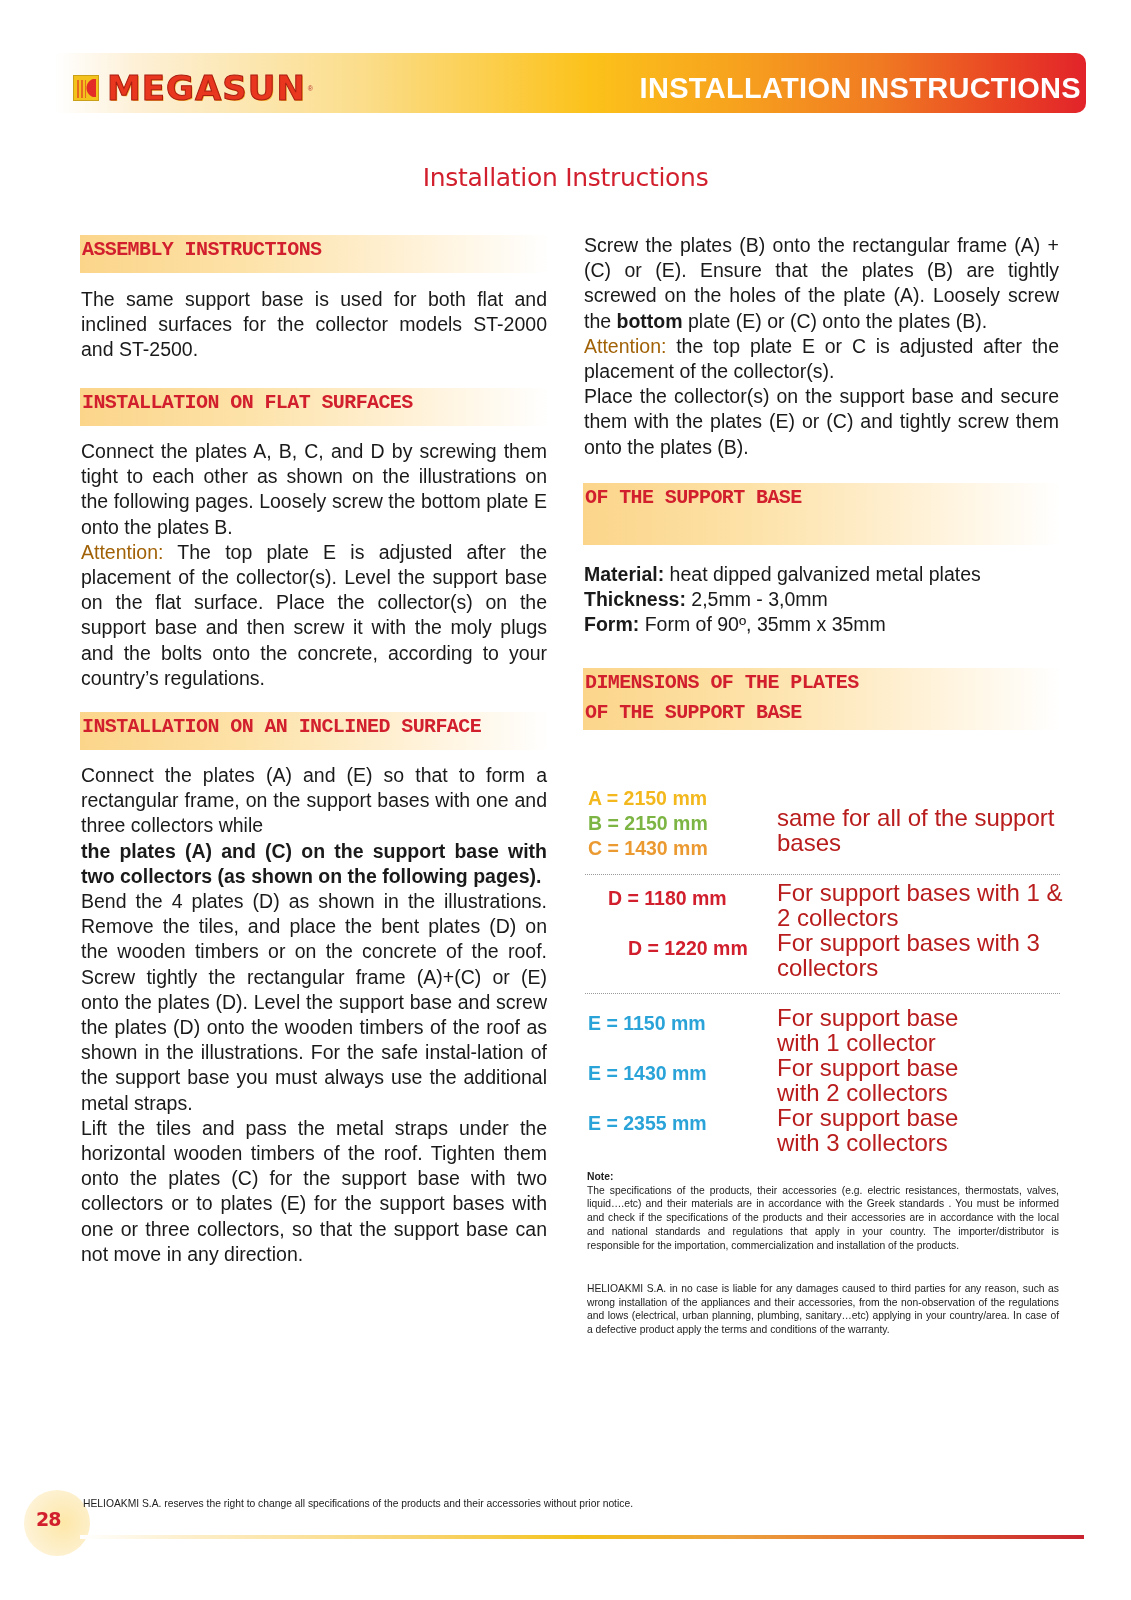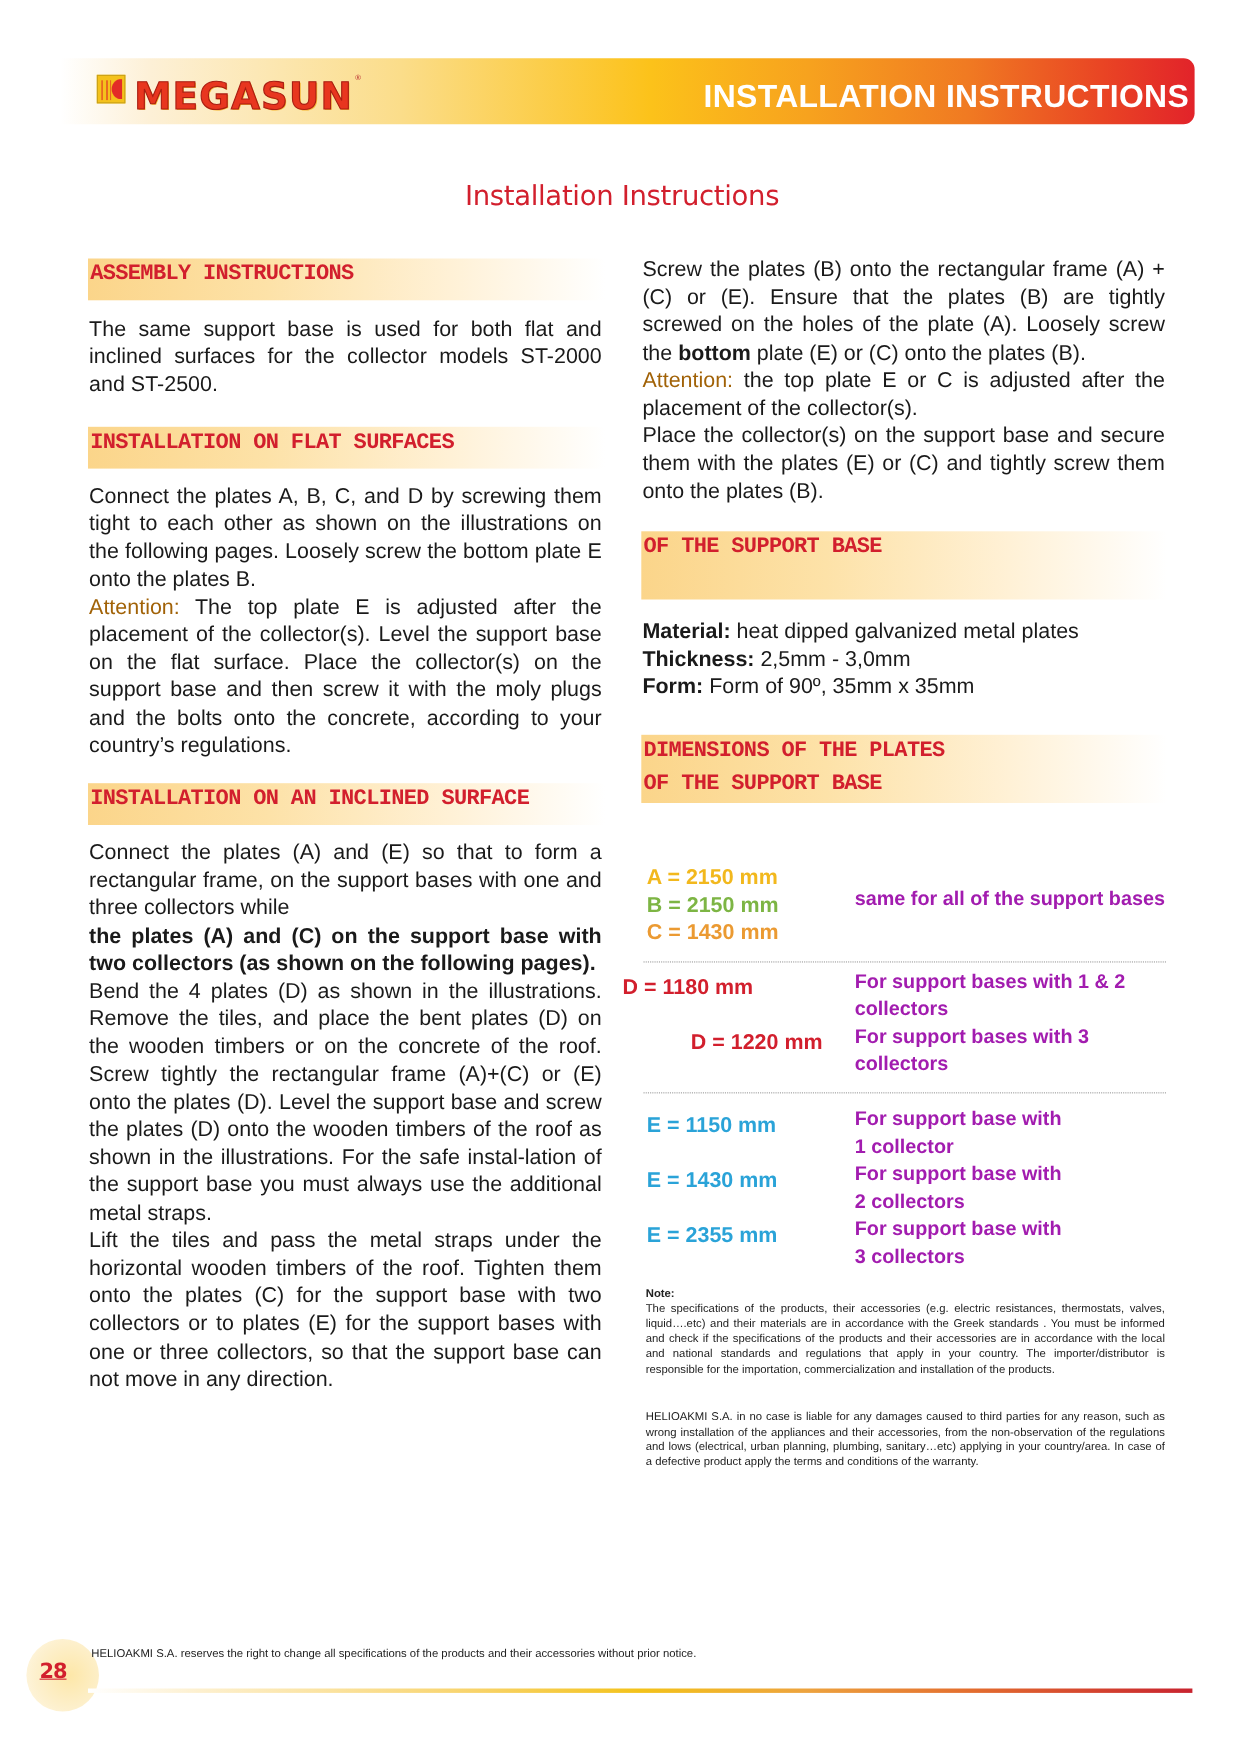--- a/index.html
+++ b/index.html
@@ -5,21 +5,21 @@
   * { box-sizing: border-box; margin: 0; padding: 0; }
   html, body { width: 1131px; height: 1600px; background: #ffffff; }
   body { position: relative; font-family: "Liberation Sans", sans-serif; color: #1a1a1a; overflow: hidden; }
 
   
   .header-bar {
     position: absolute; left: 55px; top: 53px; width: 1031px; height: 60px;
     border-radius: 0 10px 10px 0;
     background: linear-gradient(90deg, #ffffff 0%, #fdf0d6 8%, #fbdd8a 30%, #fcc21a 52%, #f7a21e 66%, #f07a22 80%, #e94424 92%, #e2232a 100%);
   }
-  .logo { position: absolute; left: 88px; top: 68px; display: flex; align-items: flex-start; }
+  .logo { position: absolute; left: 73px; top: 68px; display: flex; align-items: center; }
   .logo-mark {
     width: 26px; height: 26px; background: #f4c21c; border: 1px solid #c9a018; position: relative; margin-right: 8px;
   }
   .logo-mark::before {
     content: ""; position: absolute; right: 2px; top: 3px; width: 14px; height: 18px;
     background: radial-gradient(circle at 100% 50%, #e32b27 0 9px, transparent 10px);
   }
   .logo-mark::after {
     content: ""; position: absolute; left: 3px; top: 4px; width: 9px; height: 18px;
     background: repeating-linear-gradient(90deg, #e86a20 0 2px, transparent 2px 4px);
@@ -47,31 +47,31 @@
     line-height: 30px;
   }
   .sec-head.two { height: 62px; line-height: 30px; }
 
   .para {
     position: absolute; font-size: 19.5px; line-height: 25.2px; text-align: justify; color: #1a1a1a;
   }
   .red { color: #a16207; font-weight: normal; }
   .b { font-weight: bold; }
   .dim-val { font-weight: bold; font-size: 19.5px; line-height: 25px; }
-  .dim-desc { position: absolute; left: 777px; font-weight: bold; font-size: 18px; line-height: 25px; color: #a21caf; width: 290px; }
+  .dim-desc { position: absolute; left: 777px; font-weight: normal; font-size: 24px; line-height: 25px; color: #b91c1c; width: 290px; }
   .dotted { position: absolute; left: 585px; width: 475px; border-top: 1px dotted #9a9a9a; }
 
   .note { position: absolute; left: 587px; width: 472px; font-size: 10.3px; line-height: 13.7px; text-align: justify; color: #222; }
 
   
   .footer-circle {
     position: absolute; left: 24px; top: 1490px; width: 66px; height: 66px; border-radius: 50%;
     background: radial-gradient(circle at 60% 50%, #fde7a8 0%, #fdf0cd 60%, #fff8e8 100%);
   }
-  .page-num { position: absolute; left: 36px; top: 1508px; color: #d21f2d; font-weight: bold; font-size: 19px; font-family: "DejaVu Sans", sans-serif; letter-spacing: -1px; text-decoration: underline; }
+  .page-num { position: absolute; left: 36px; top: 1508px; color: #d21f2d; font-weight: bold; font-size: 19px; font-family: "DejaVu Sans", sans-serif; letter-spacing: -1px; }
   .footer-text { position: absolute; left: 83px; top: 1498px; font-size: 10.3px; color: #222; }
   .footer-line {
     position: absolute; left: 80px; top: 1535px; width: 1004px; height: 4px;
     background: linear-gradient(90deg, #fff 0%, #fdf0cf 10%, #f8d36a 35%, #f3c21a 50%, #eda33e 65%, #e36d2e 80%, #c8232f 100%);
   }
 </style>
 </head>
 <body>
 
 <div class="header-bar"></div>
@@ -127,21 +127,21 @@
   <div>OF THE SUPPORT BASE</div>
 </div>
 
 <div class="dim-val" style="position:absolute; left:588px; top:786px; color:#f2b81d;">A = 2150 mm</div>
 <div class="dim-val" style="position:absolute; left:588px; top:811px; color:#7db544;">B = 2150 mm</div>
 <div class="dim-val" style="position:absolute; left:588px; top:836px; color:#eb9a32;">C = 1430 mm</div>
 <div class="dim-desc" style="top:805px;">same for all of the support bases</div>
 
 <div class="dotted" style="top:874px;"></div>
 
-<div class="dim-val" style="position:absolute; left:566px; top:886px; color:#d21f2d;">D = 1180 mm</div>
+<div class="dim-val" style="position:absolute; left:608px; top:886px; color:#d21f2d;">D = 1180 mm</div>
 <div class="dim-desc" style="top:880px;">For support bases with 1 &amp; 2 collectors</div>
 <div class="dim-val" style="position:absolute; left:588px; top:936px; color:#d21f2d;margin-left:40px;">D = 1220 mm</div>
 <div class="dim-desc" style="top:930px;">For support bases with 3 collectors</div>
 
 <div class="dotted" style="top:993px;"></div>
 
 <div class="dim-val" style="position:absolute; left:588px; top:1011px; color:#2aa3d8;">E = 1150 mm</div>
 <div class="dim-desc" style="top:1005px; width:200px;">For support base with 1 collector</div>
 <div class="dim-val" style="position:absolute; left:588px; top:1061px; color:#2aa3d8;">E = 1430 mm</div>
 <div class="dim-desc" style="top:1055px; width:200px;">For support base with 2 collectors</div>

